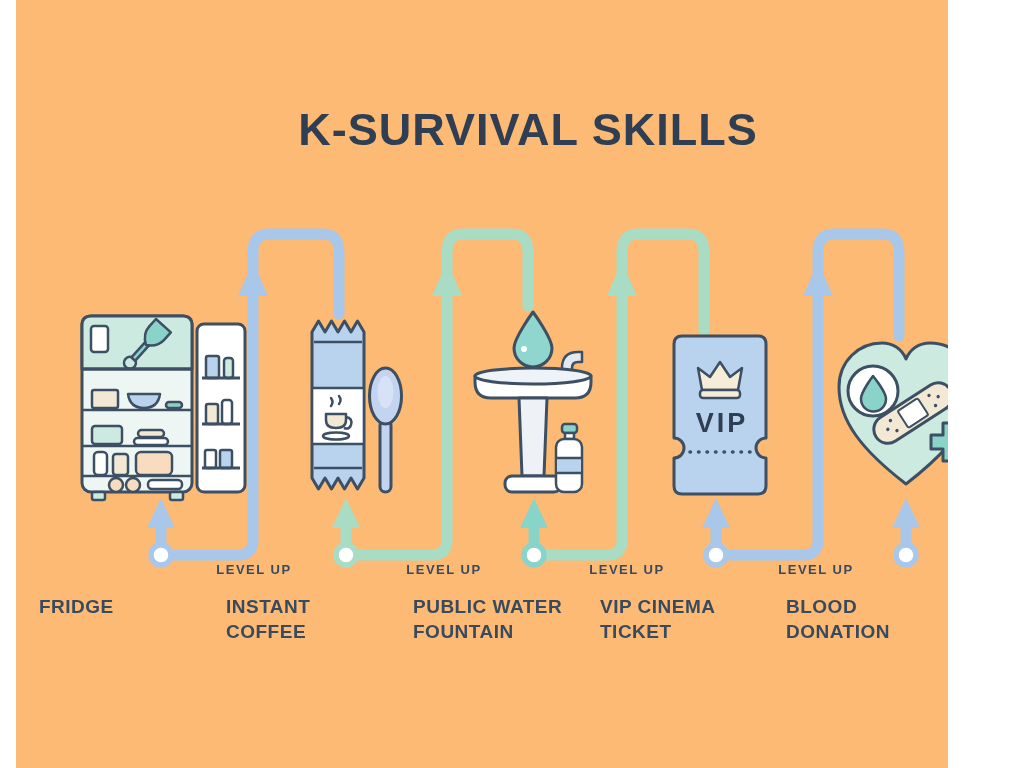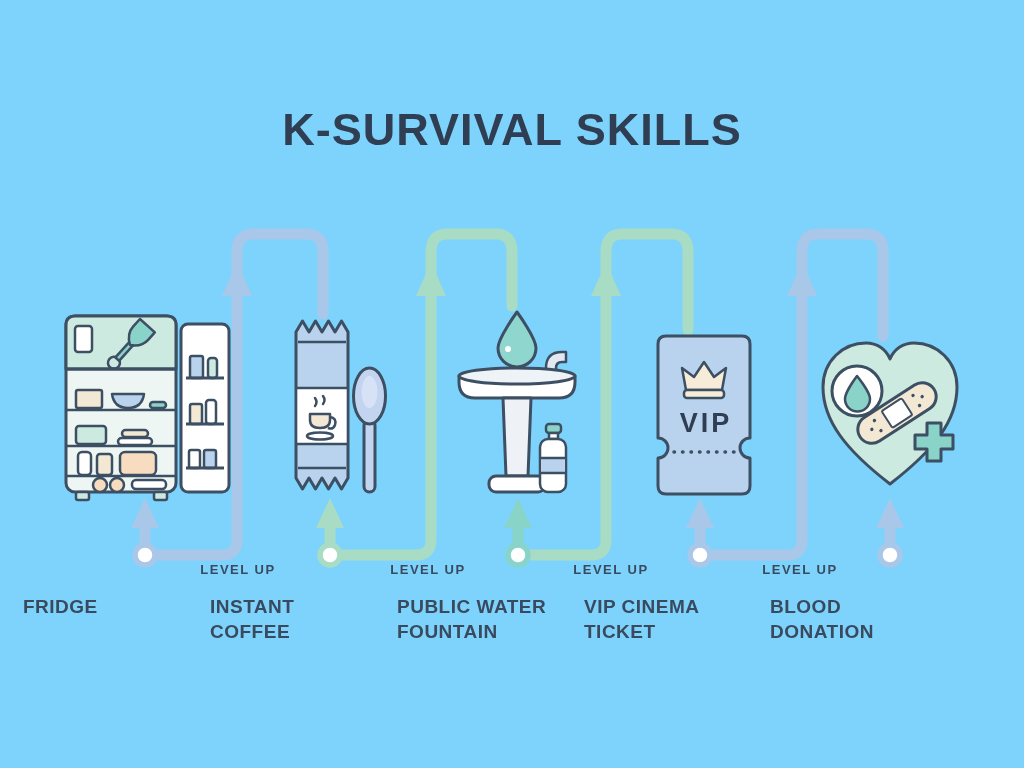--- a/index.html
+++ b/index.html
@@ -1,19 +1,20 @@
 <!DOCTYPE html>
 <html><head>
 <meta charset="utf-8">
 <style>
   html,body { margin:0; padding:0; background:#ffffff; }
   .canvas {
-    position:relative; width:1024px; height:768px;
-    background:#7dd3fc; overflow:hidden;
+    position:relative; width:932px; height:768px;
+    background:#fdba74; overflow:hidden;
     font-family:"Liberation Sans", sans-serif;
+    margin-left:16px;
   }
   .title {
     position:absolute; top:104px; left:0; width:1024px;
     margin:0; text-align:center;
     font-size:45px; font-weight:bold; letter-spacing:1px;
     color:#2f3e52;
   }
   .diagram-svg { position:absolute; left:0; top:0; }
   .stage-label {
     position:absolute; width:240px; top:594px;

